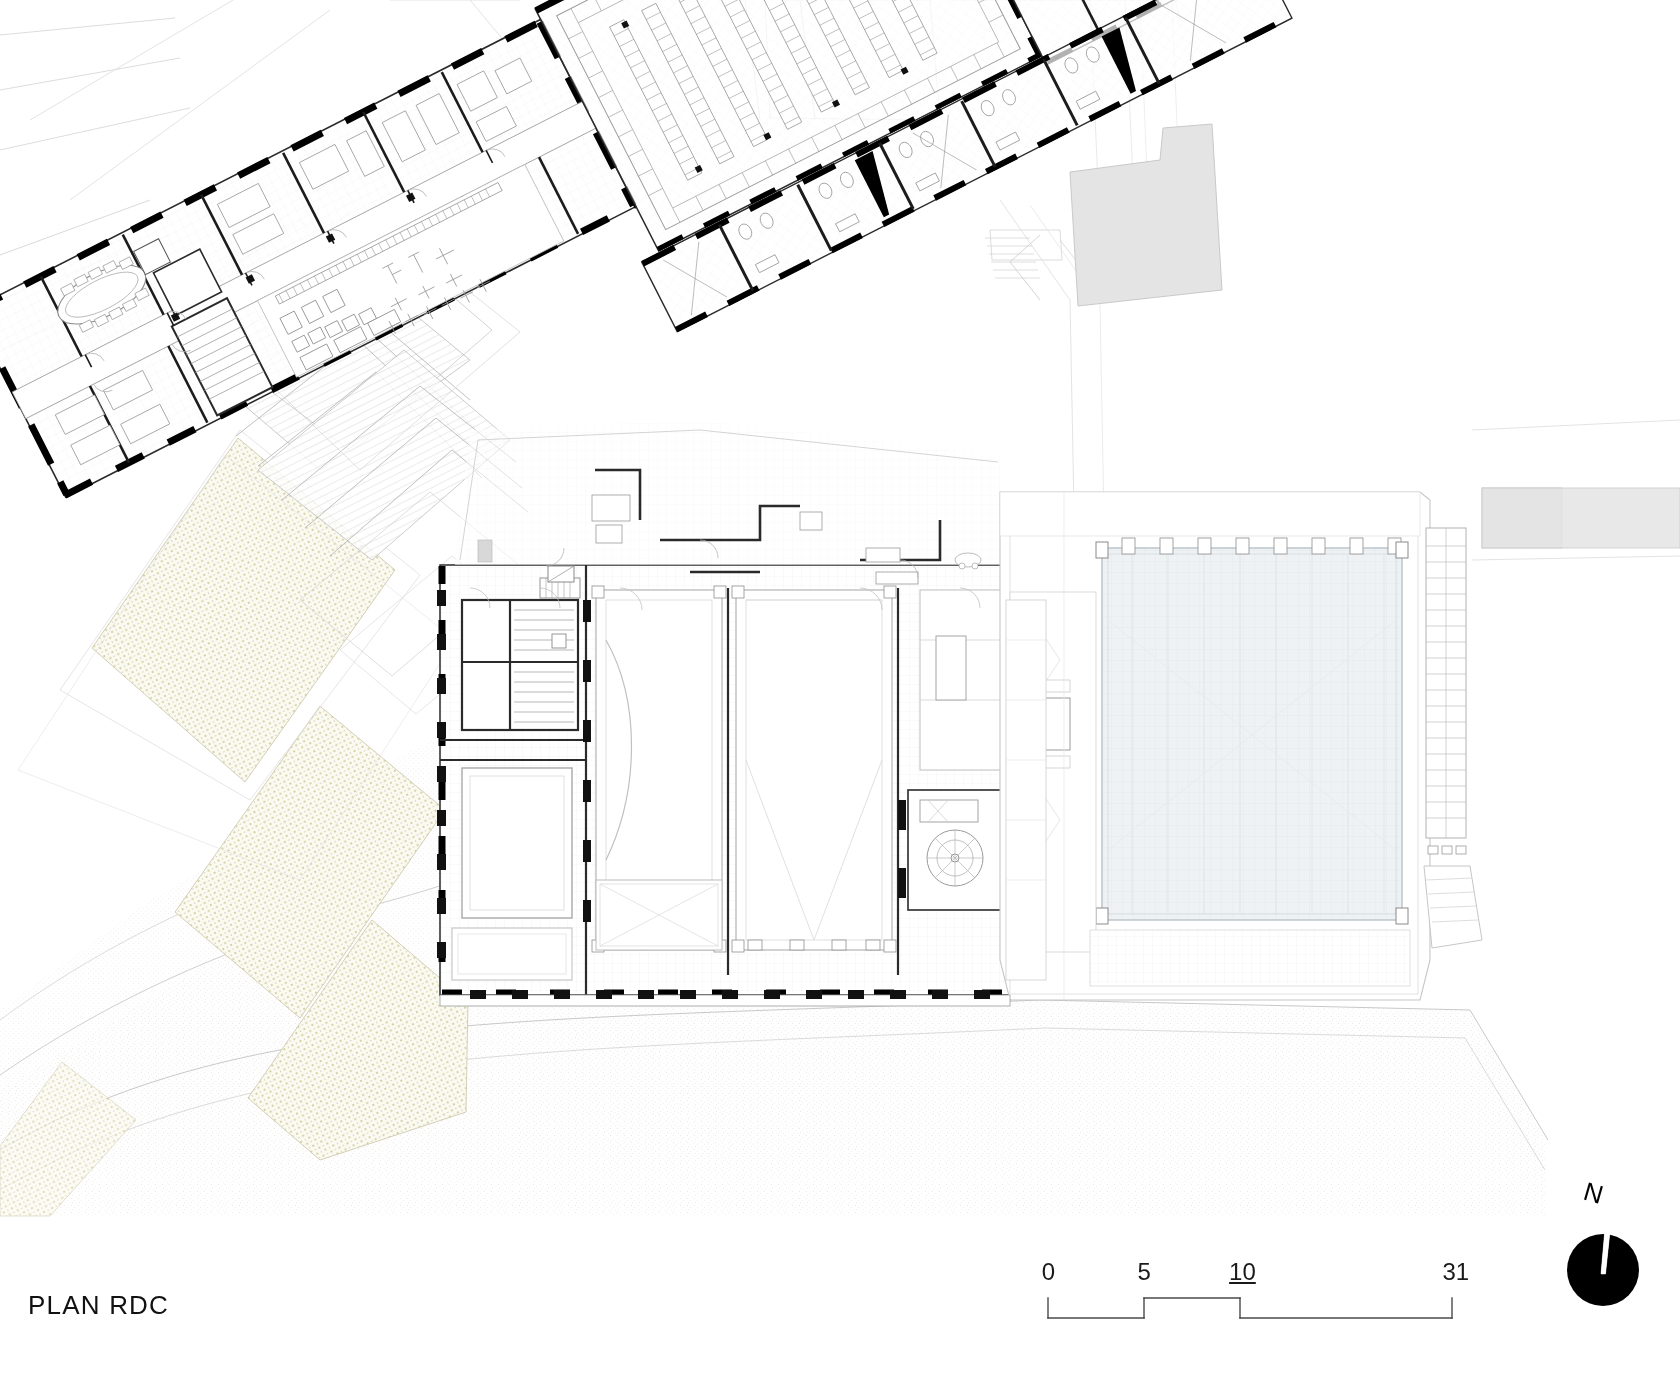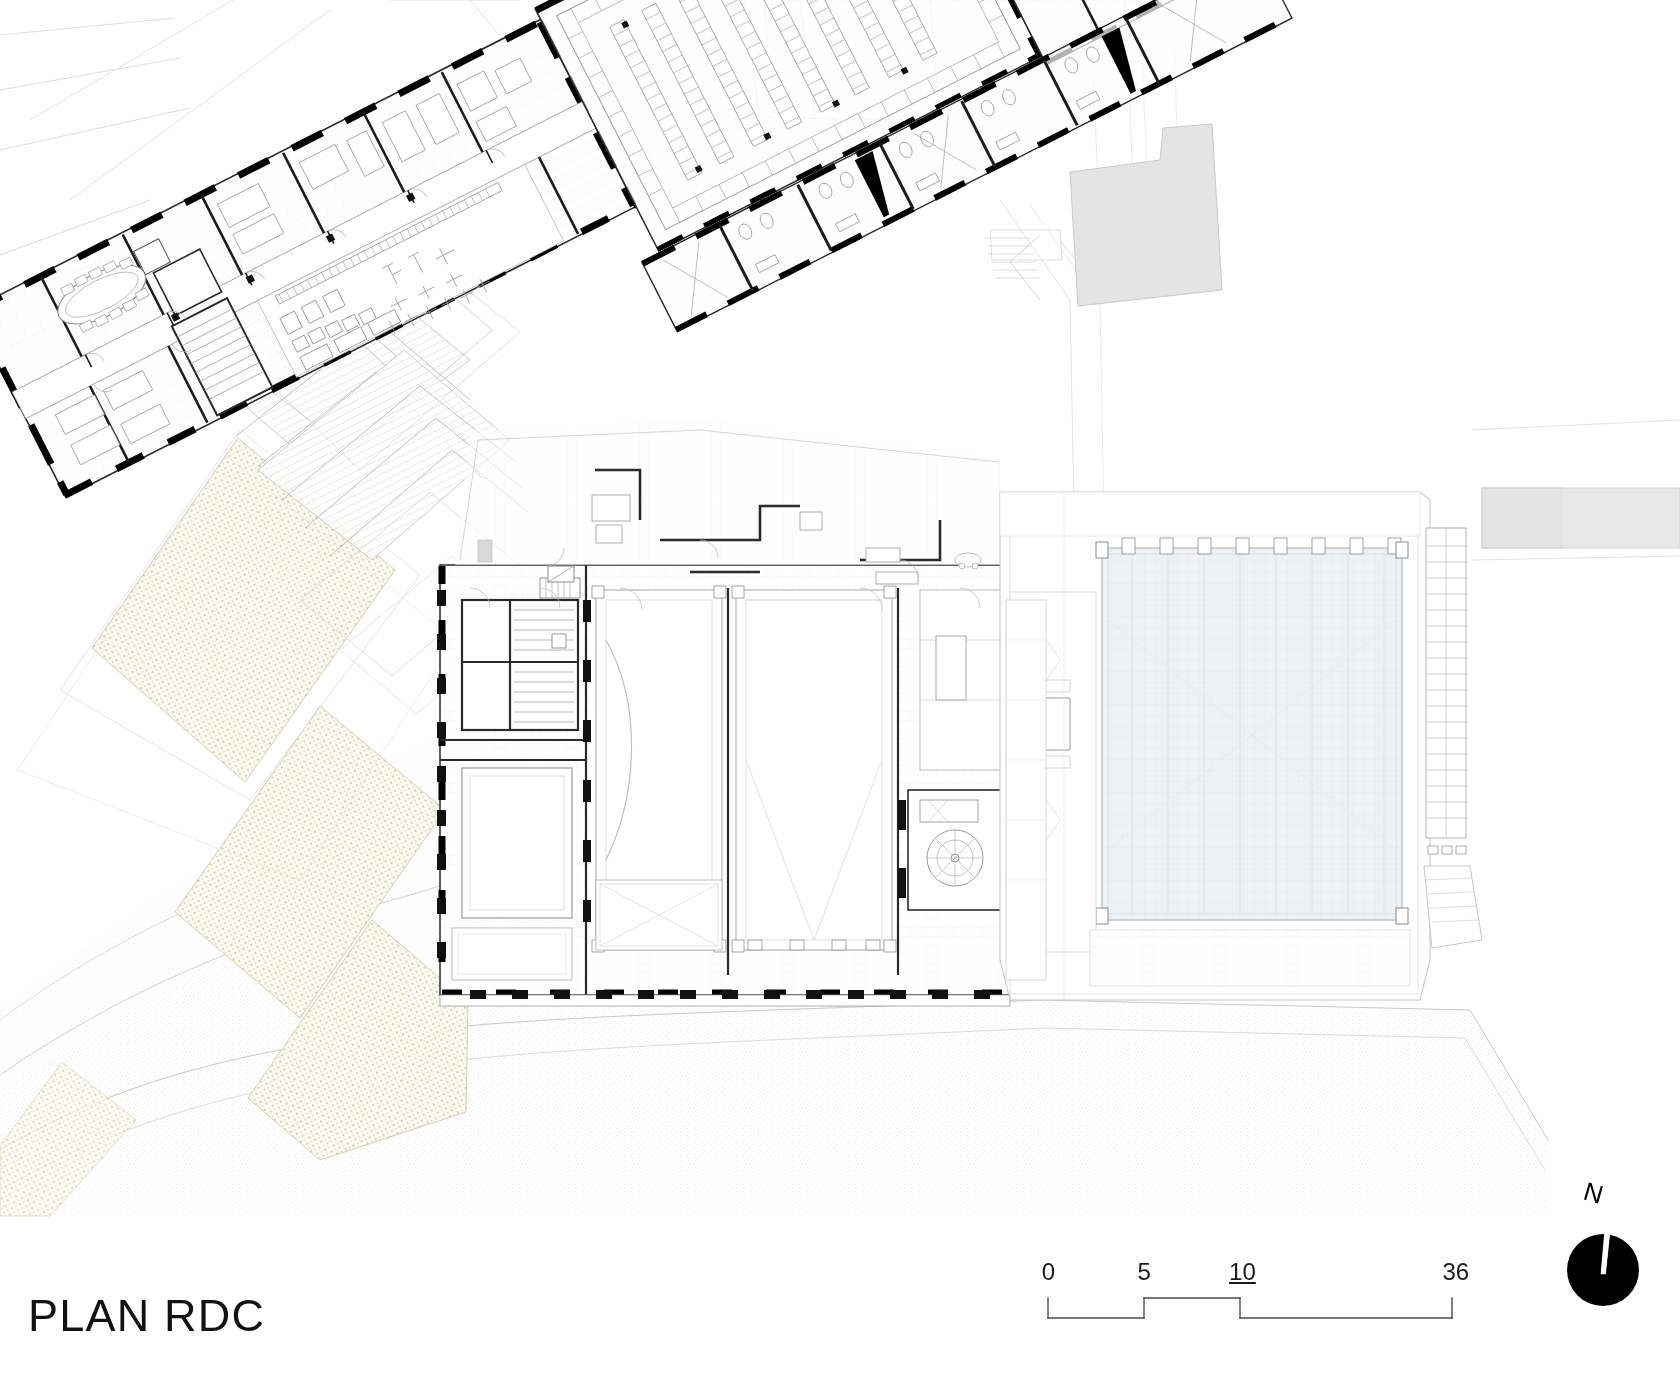--- a/index.html
+++ b/index.html
@@ -11,21 +11,21 @@
     position:relative;
     overflow:hidden;
   }
   #sheet{ position:absolute; inset:0; }
   #plan-svg{ position:absolute; left:0; top:0; width:1680px; height:1373px; display:block; }
 
   
   #plan-title{
     position:absolute;
     left:28px; top:1290px;
-    font-size:45px;
+    font-size:26px;
     letter-spacing:1.2px;
     font-weight:400;
     color:#111;
     white-space:nowrap;
   }
 
   
   #scale-bar{ position:absolute; left:1040px; top:1258px; width:420px; height:70px; }
   .scale-num{
     position:absolute; top:0;
@@ -727,21 +727,21 @@
 
     </g>
   </svg>
 
   <div id="plan-title">PLAN RDC</div>
 
   <div id="scale-bar">
     <span class="scale-num" style="left:2%;">0</span>
     <span class="scale-num" style="left:24.8%;">5</span>
     <span class="scale-num" style="left:48.2%;text-decoration:underline;">10</span>
-    <span class="scale-num" style="left:99%;">36</span>
+    <span class="scale-num" style="left:99%;">31</span>
 
     <svg id="scale-graphic" viewBox="0 0 420 34" xmlns="http://www.w3.org/2000/svg">
       <g stroke="#4a4a4a" stroke-width="1.4" fill="none" stroke-linecap="square">
         <path d="M8 6 V26"></path>
         <path d="M8 26 H104"></path>
         <path d="M104 26 V6"></path>
         <path d="M104 6 H200"></path>
         <path d="M200 6 V26"></path>
         <path d="M200 26 H412"></path>
         <path d="M412 26 V6"></path>

